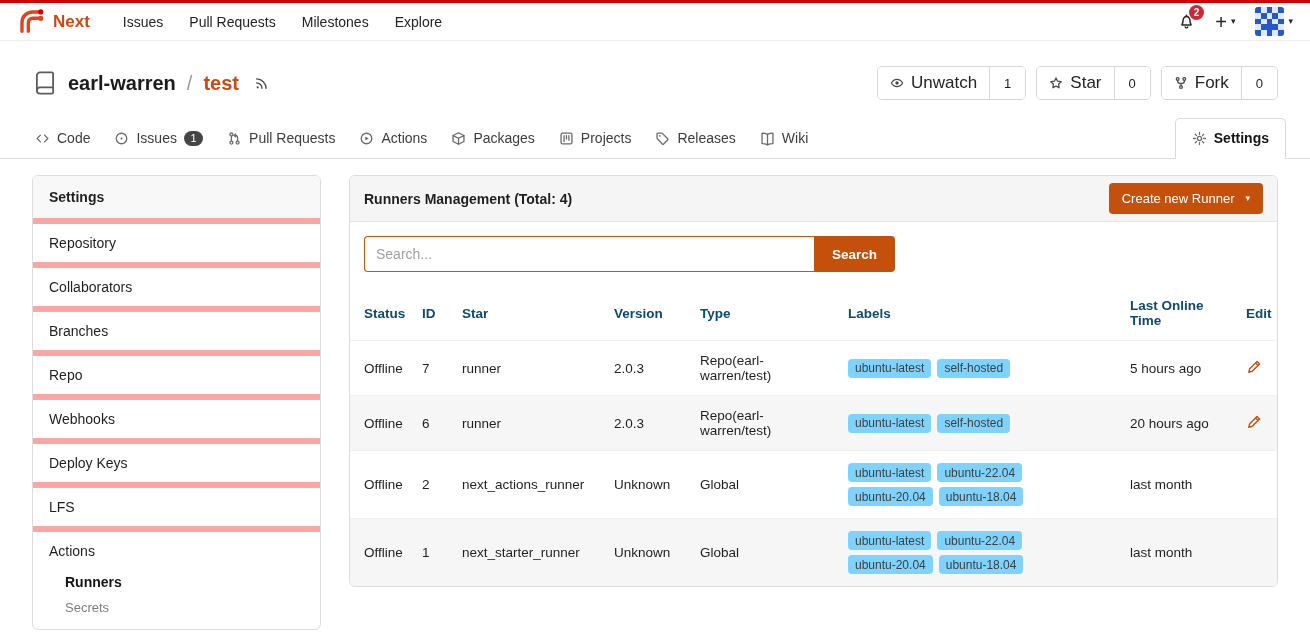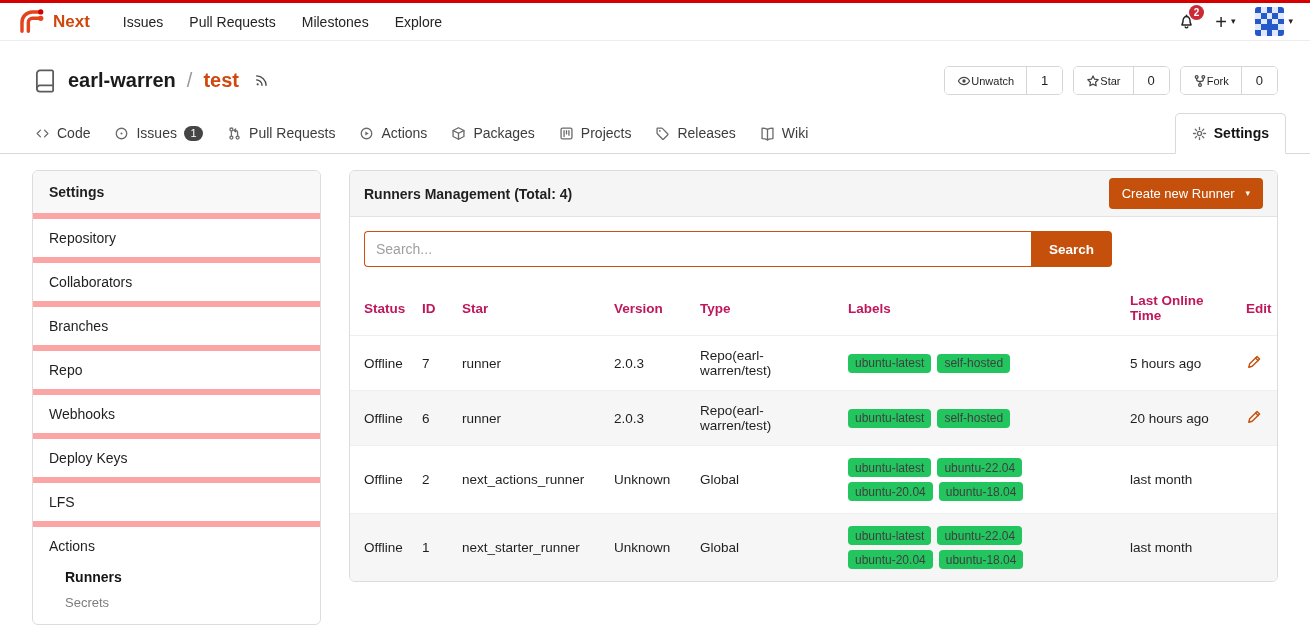--- a/index.html
+++ b/index.html
@@ -26,21 +26,21 @@
   
   .repo-header{display:flex;align-items:center;justify-content:space-between;padding:25px 32px 0}
   .repo-title{display:flex;align-items:center;gap:10px;font-size:20px}
   .repo-icon-svg{width:26px;height:26px;stroke-width:1.1;color:#5c5c5c}
   .owner{color:#1b1b1b;font-weight:600;cursor:pointer}
   .slash{color:#9a9a9a;margin:0 1px}
   .repo-name{color:#d0480e;font-weight:600;cursor:pointer}
   .rss-link{color:#4a4a4a;margin-left:5px;cursor:pointer;display:flex}
   .repo-actions{display:flex;gap:10px}
   .btn-group{display:flex;border:1px solid #d6d6d6;border-radius:5px;overflow:hidden;background:#fff}
-  .btn-group .btn{display:flex;align-items:center;padding:6px 12px;font-size:11px;
+  .btn-group .btn{display:flex;align-items:center;gap:7px;padding:6px 12px;font-size:17px;
        color:#242424;background:#fff;border:none;cursor:pointer;font-weight:500;font-family:inherit}
   .btn-group .btn .ico{width:14px;height:14px;color:#484848}
   .btn-group .count{border-left:1px solid #d6d6d6;padding:6px 14px;font-size:13px;cursor:pointer;
        background:#fff;display:flex;align-items:center}
   
   .repo-tabs{display:flex;align-items:flex-end;padding:0 24px;margin-top:18px;border-bottom:1px solid #d9d9d9;gap:2px}
   .tab{display:flex;align-items:center;gap:7px;padding:11px 11px 12px;color:#3d3d3d;font-size:14px;cursor:pointer}
   .tab .ico{color:#6b6b6b}
   .tab-badge{background:#454545;color:#fff;font-size:11px;border-radius:9px;padding:1.5px 6.5px}
   .tab.active{margin-left:auto;background:#fff;border:1px solid #d9d9d9;border-bottom:1px solid #fff;
@@ -55,35 +55,35 @@
   .sb-sub-item.active{color:#141414;font-weight:700;font-size:14px;padding-bottom:6px}
   
   .panel{flex:1;border:1px solid #dcdcdc;border-radius:6px;overflow:hidden;background:#fff}
   .panel-header{display:flex;justify-content:space-between;align-items:center;background:#f5f5f5;
        border-bottom:1px solid #e3e3e3;padding:7px 14px}
   .panel-title{font-weight:700;font-size:14px}
   .create-btn{background:#c4500c;color:#fff;border:none;border-radius:4px;padding:8px 13px;font-size:13px;
        cursor:pointer;display:flex;align-items:center;gap:11px;font-family:inherit;font-weight:500}
   .create-btn .caret{color:#fff}
   .search-row{padding:14px}
-  .search-form{display:flex;width:748px}
+  .search-form{display:flex;width:531px}
   .search-input{flex:1;border:1px solid #cf4f0e;border-right:none;border-radius:4px 0 0 4px;
        padding:9px 11px;font-size:14px;font-family:inherit;outline:none;color:#1f1f1f;min-width:0}
   .search-input::placeholder{color:#9f9f9f}
   .search-btn{background:#c4500c;color:#fff;border:none;border-radius:0 4px 4px 0;padding:9px 18px;
        font-size:13.5px;font-weight:700;cursor:pointer;font-family:inherit}
   
   .runners-table{width:100%;border-collapse:collapse;table-layout:fixed;font-size:13.5px}
-  .runners-table th{text-align:left;font-weight:700;padding:12px 8px;color:#be185d;vertical-align:middle}
+  .runners-table th{text-align:left;font-weight:700;padding:12px 8px;color:#0c4a6e;vertical-align:middle}
   .runners-table td{padding:12px 8px;vertical-align:middle;overflow-wrap:break-word}
   .runners-table th:first-child,.runners-table td:first-child{padding-left:14px}
   .runners-table tbody tr{border-top:1px solid #efefef}
   .runners-table tbody tr:nth-child(even){background:#f6f6f6}
   .labels-wrap{display:flex;flex-wrap:wrap;gap:5px 6px;max-width:205px}
-  .label-badge{background:#22c55e;color:#404040;font-size:12px;padding:2.5px 7px;border-radius:4px;white-space:nowrap}
+  .label-badge{background:#7dd3fc;color:#404040;font-size:12px;padding:2.5px 7px;border-radius:4px;white-space:nowrap}
   .edit-link{color:#c4500c;cursor:pointer;display:inline-flex}
   .edit-link .ico{width:16px;height:16px}
 </style>
 </head>
 <body>
 
 <div>
   <div class="top-strip"></div>
 
   <header class="navbar">

